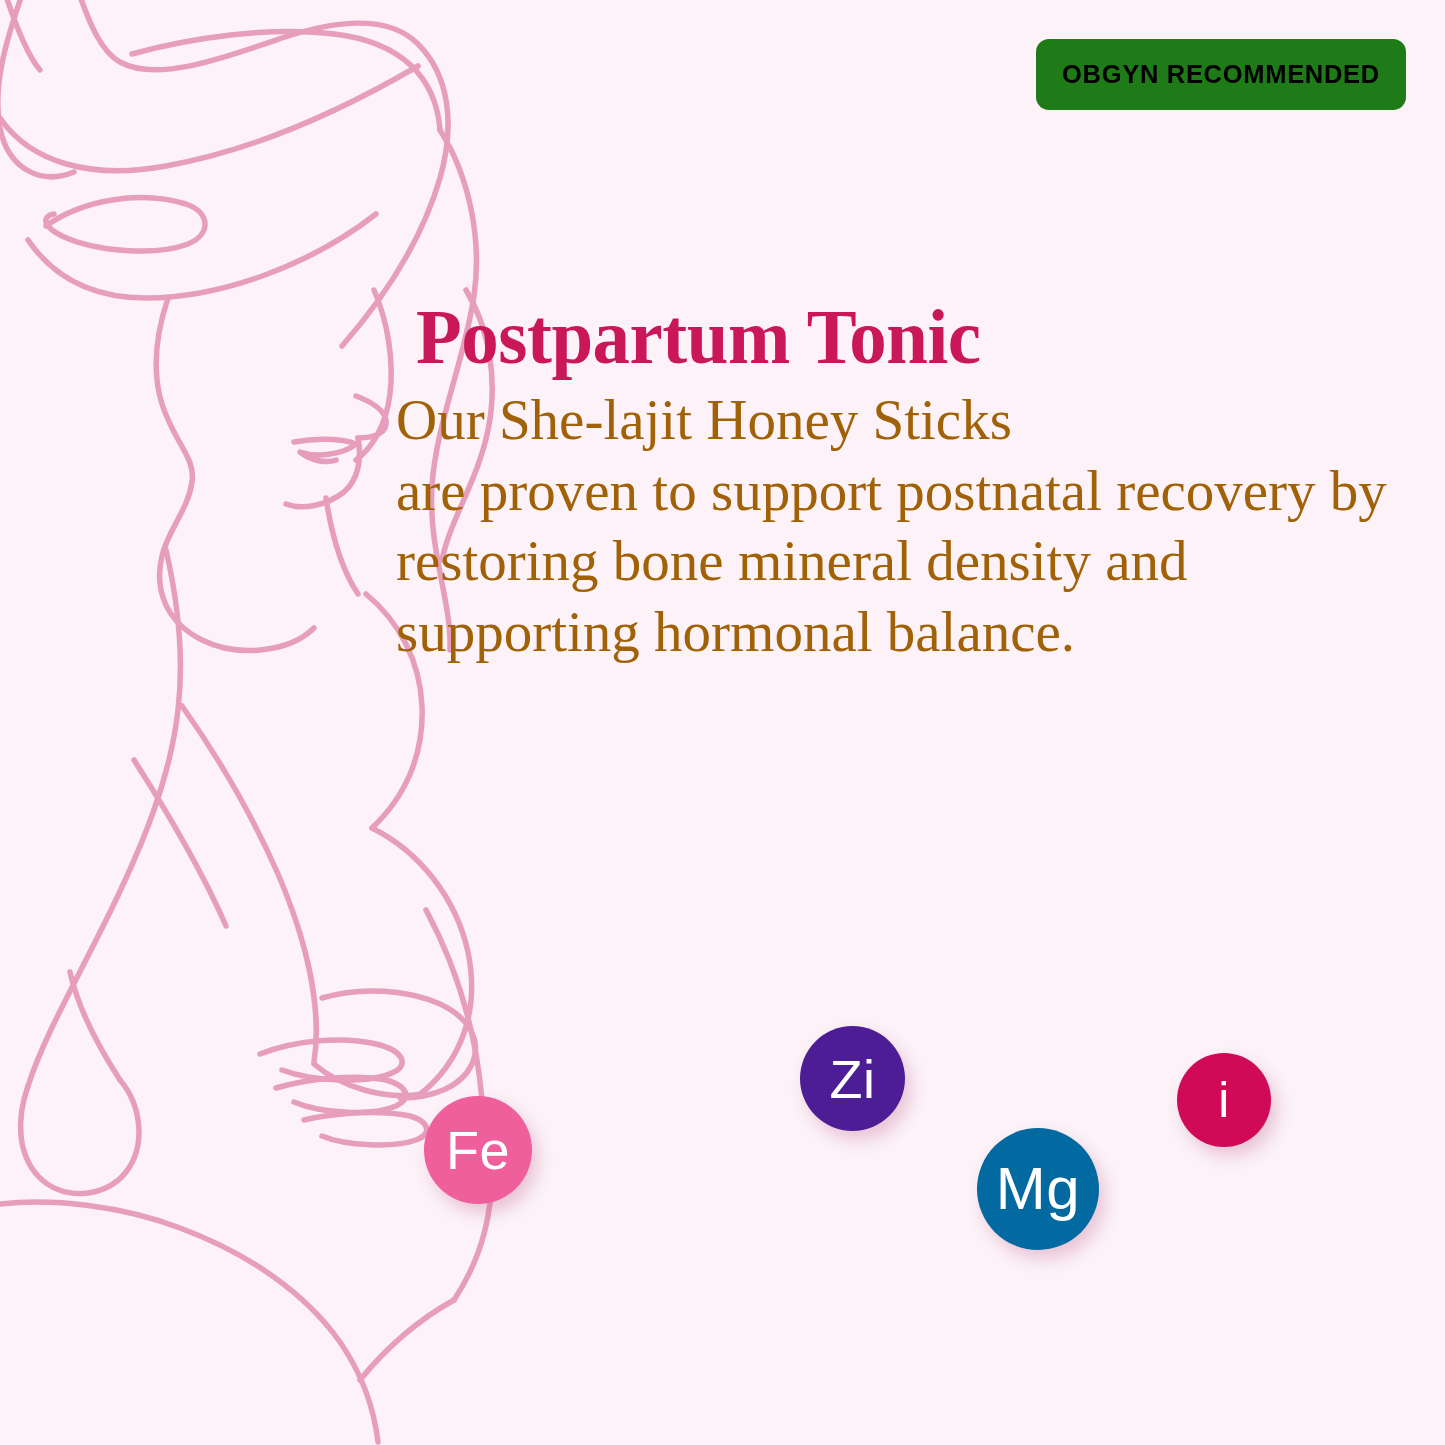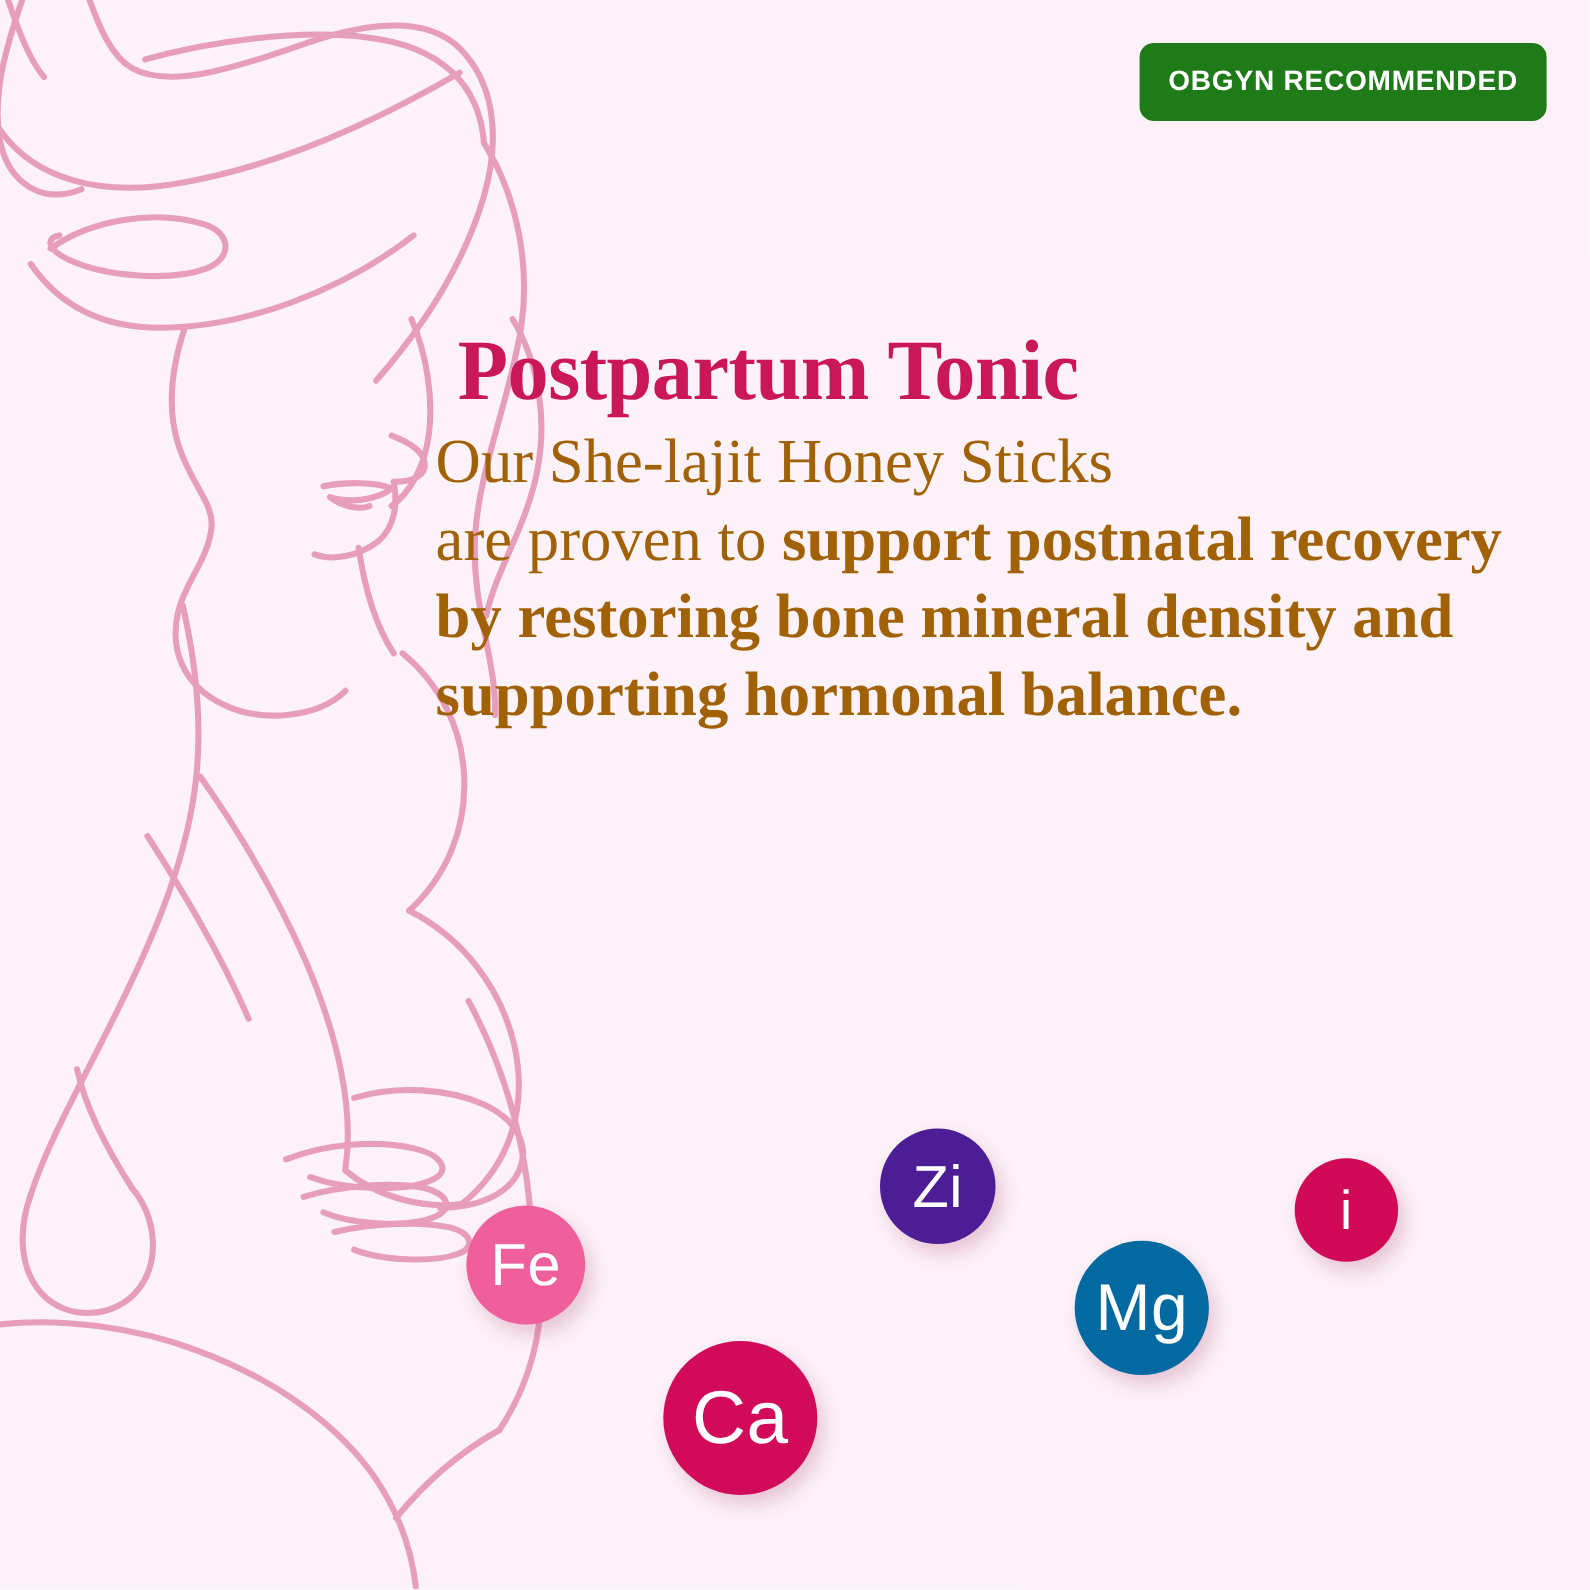--- a/index.html
+++ b/index.html
@@ -76,21 +76,21 @@
     color: #C9175A;
     font-family: "Liberation Serif", serif;
     font-size: 57px;
     line-height: 1.24;
     margin: 0;
   }
   #subcopy .light {
     font-weight: normal;
   }
   #subcopy .strong {
-    font-weight: bold;
+    font-weight: normal;
   }
 
   
   .bubble {
     position: absolute;
     border-radius: 50%;
     display: flex;
     align-items: center;
     justify-content: center;
     box-shadow: 6px 9px 16px rgba(182, 80, 124, 0.28);
@@ -172,37 +172,34 @@
                C 392 1384 404 1418 408 1452"></path>
 
       <path d="M 390 1390 C 416 1358 448 1330 484 1310"></path>
 
       <path d="M 484 1310 C 512 1268 526 1216 520 1166"></path>
       <path d="M 512 1110 C 506 1040 486 976 456 920"></path>
     </g>
   </svg>
 
   <div id="badge" style="background: rgb(31, 122, 24);">
-    <span class="badge-text" style="color: #ffffff;">OBGYN RECOMMENDED</span>
+    <span class="badge-text" style="color: #000000;">OBGYN RECOMMENDED</span>
   </div>
 
   <div id="textblock">
     <h1 id="title" style="color: rgb(201, 23, 90);">Postpartum Tonic</h1>
     <p id="subcopy" style="color: #a16207;"><span class="light">Our She-lajit Honey Sticks</span><br><span class="light">are proven to </span><span class="strong">support postnatal recovery by restoring bone mineral density and supporting hormonal balance.</span></p>
   </div>
 
   <div class="bubble" style="left: 424px; top: 1096px; width: 108px; height: 108px; background: rgb(239, 95, 156);">
     <span class="bubble-label" style="font-size: 54px;">Fe</span>
   </div>
   <div class="bubble" style="left: 800px; top: 1026px; width: 105px; height: 105px; background: #4c1d95;">
     <span class="bubble-label" style="font-size: 54px;">Zi</span>
   </div>
   <div class="bubble" style="left: 1177px; top: 1053px; width: 94px; height: 94px; background: rgb(208, 10, 87);">
     <span class="bubble-label" style="font-size: 50px;">i</span>
   </div>
   <div class="bubble" style="left: 977px; top: 1128px; width: 122px; height: 122px; background: #0369a1; text-align: right;">
     <span class="bubble-label" style="font-size: 60px;">Mg</span>
   </div>
-  <div class="bubble" style="left: 603px; top: 1219px; width: 140px; height: 140px; background: rgb(209, 10, 90);">
-    <span class="bubble-label" style="font-size: 68px;">Ca</span>
-  </div>
 
 </div>
 
 </body></html>

